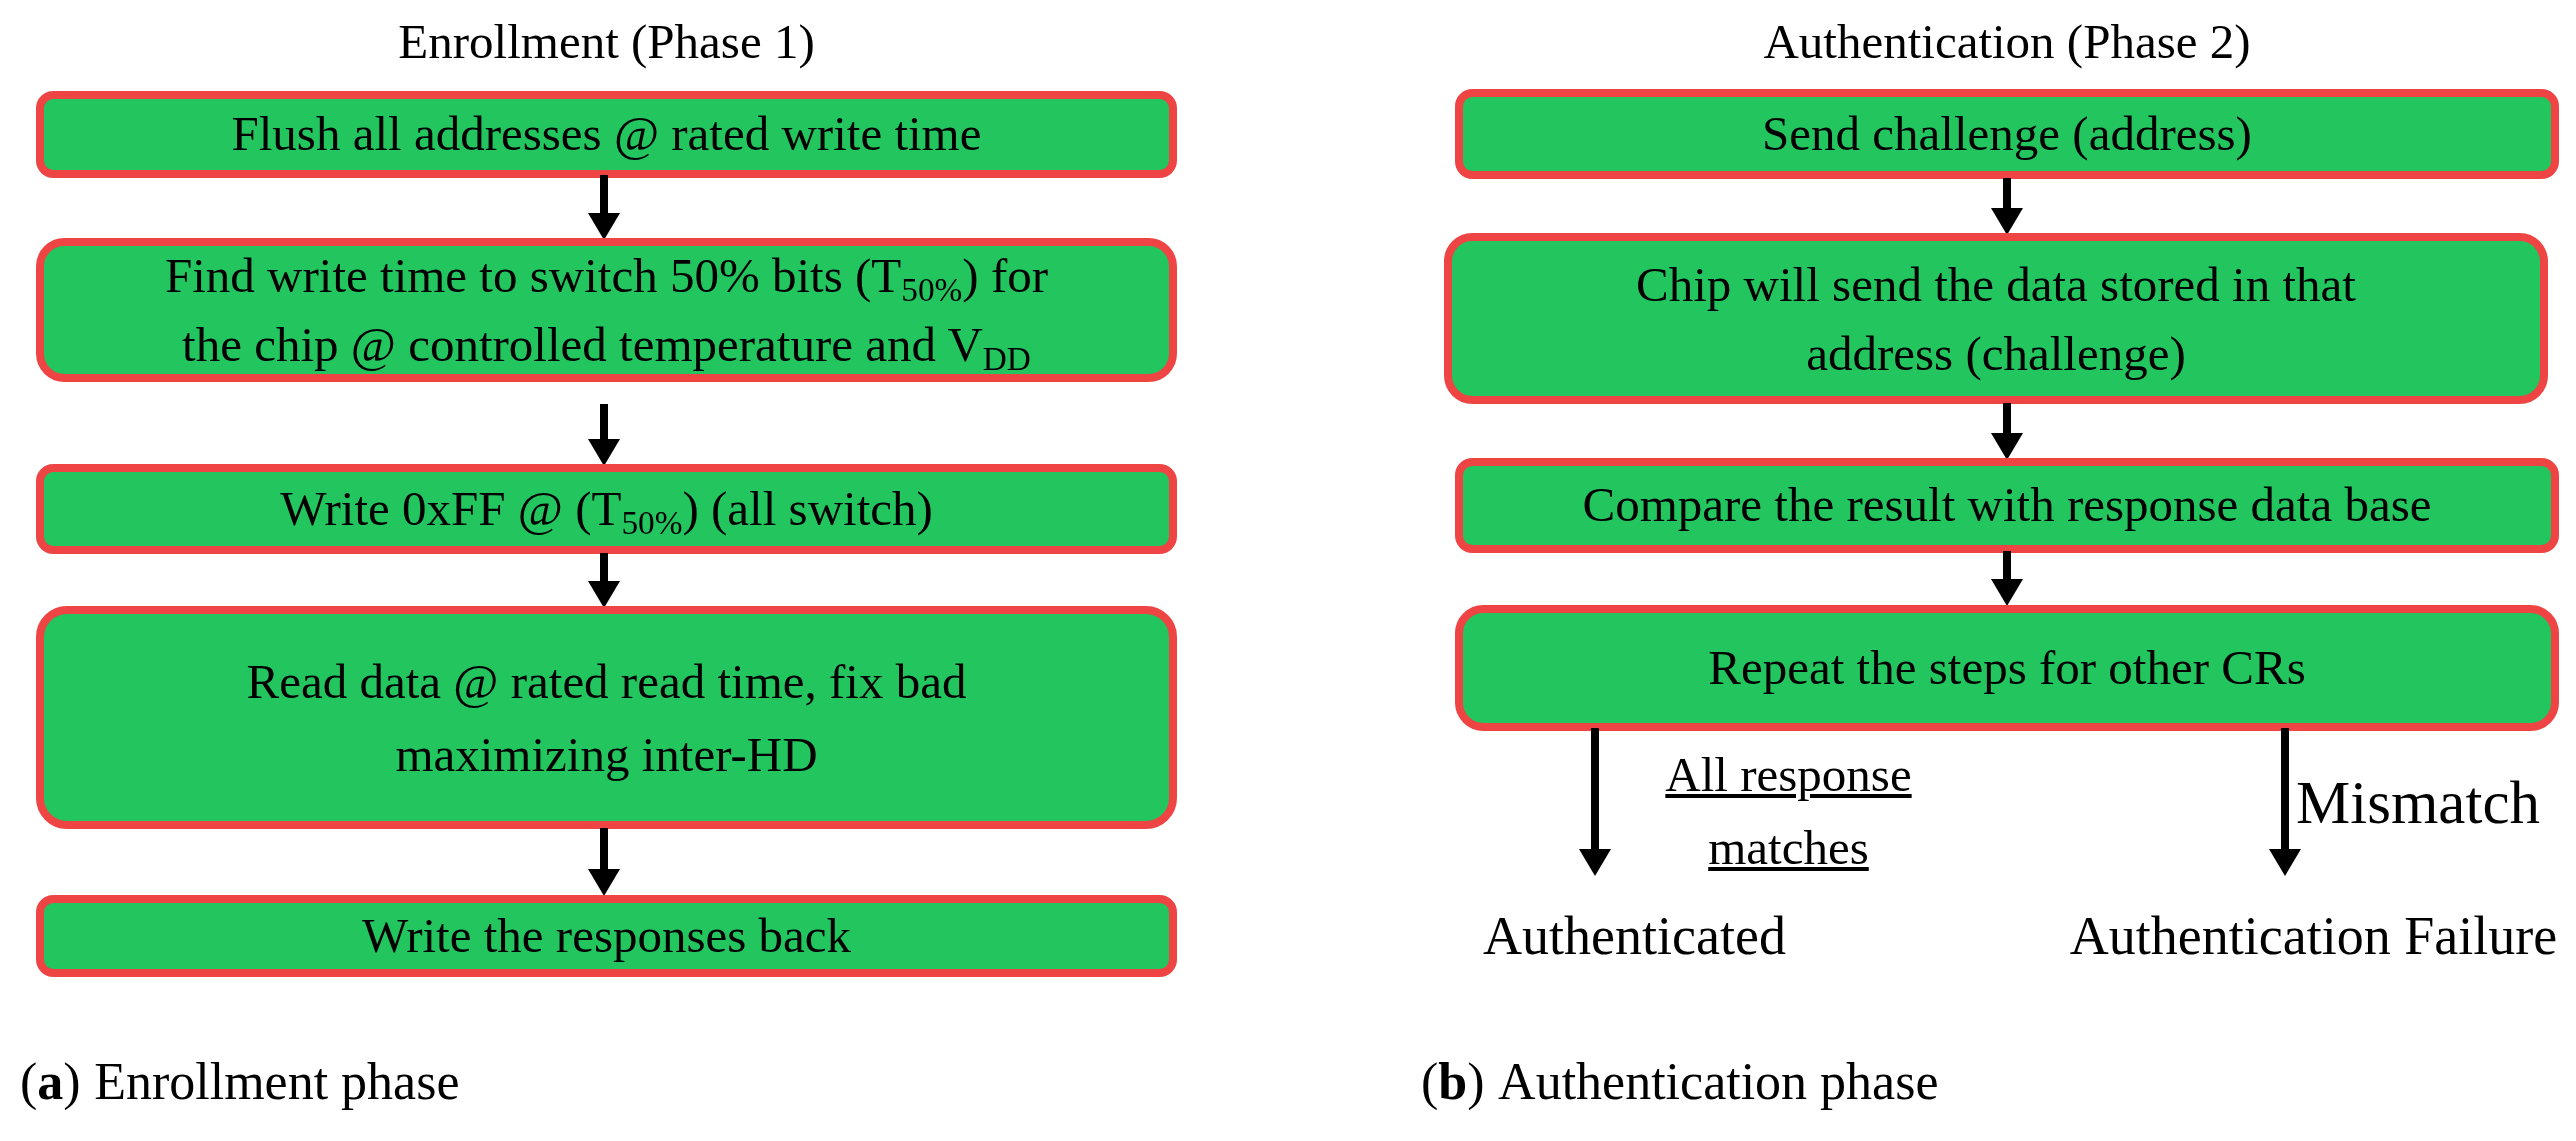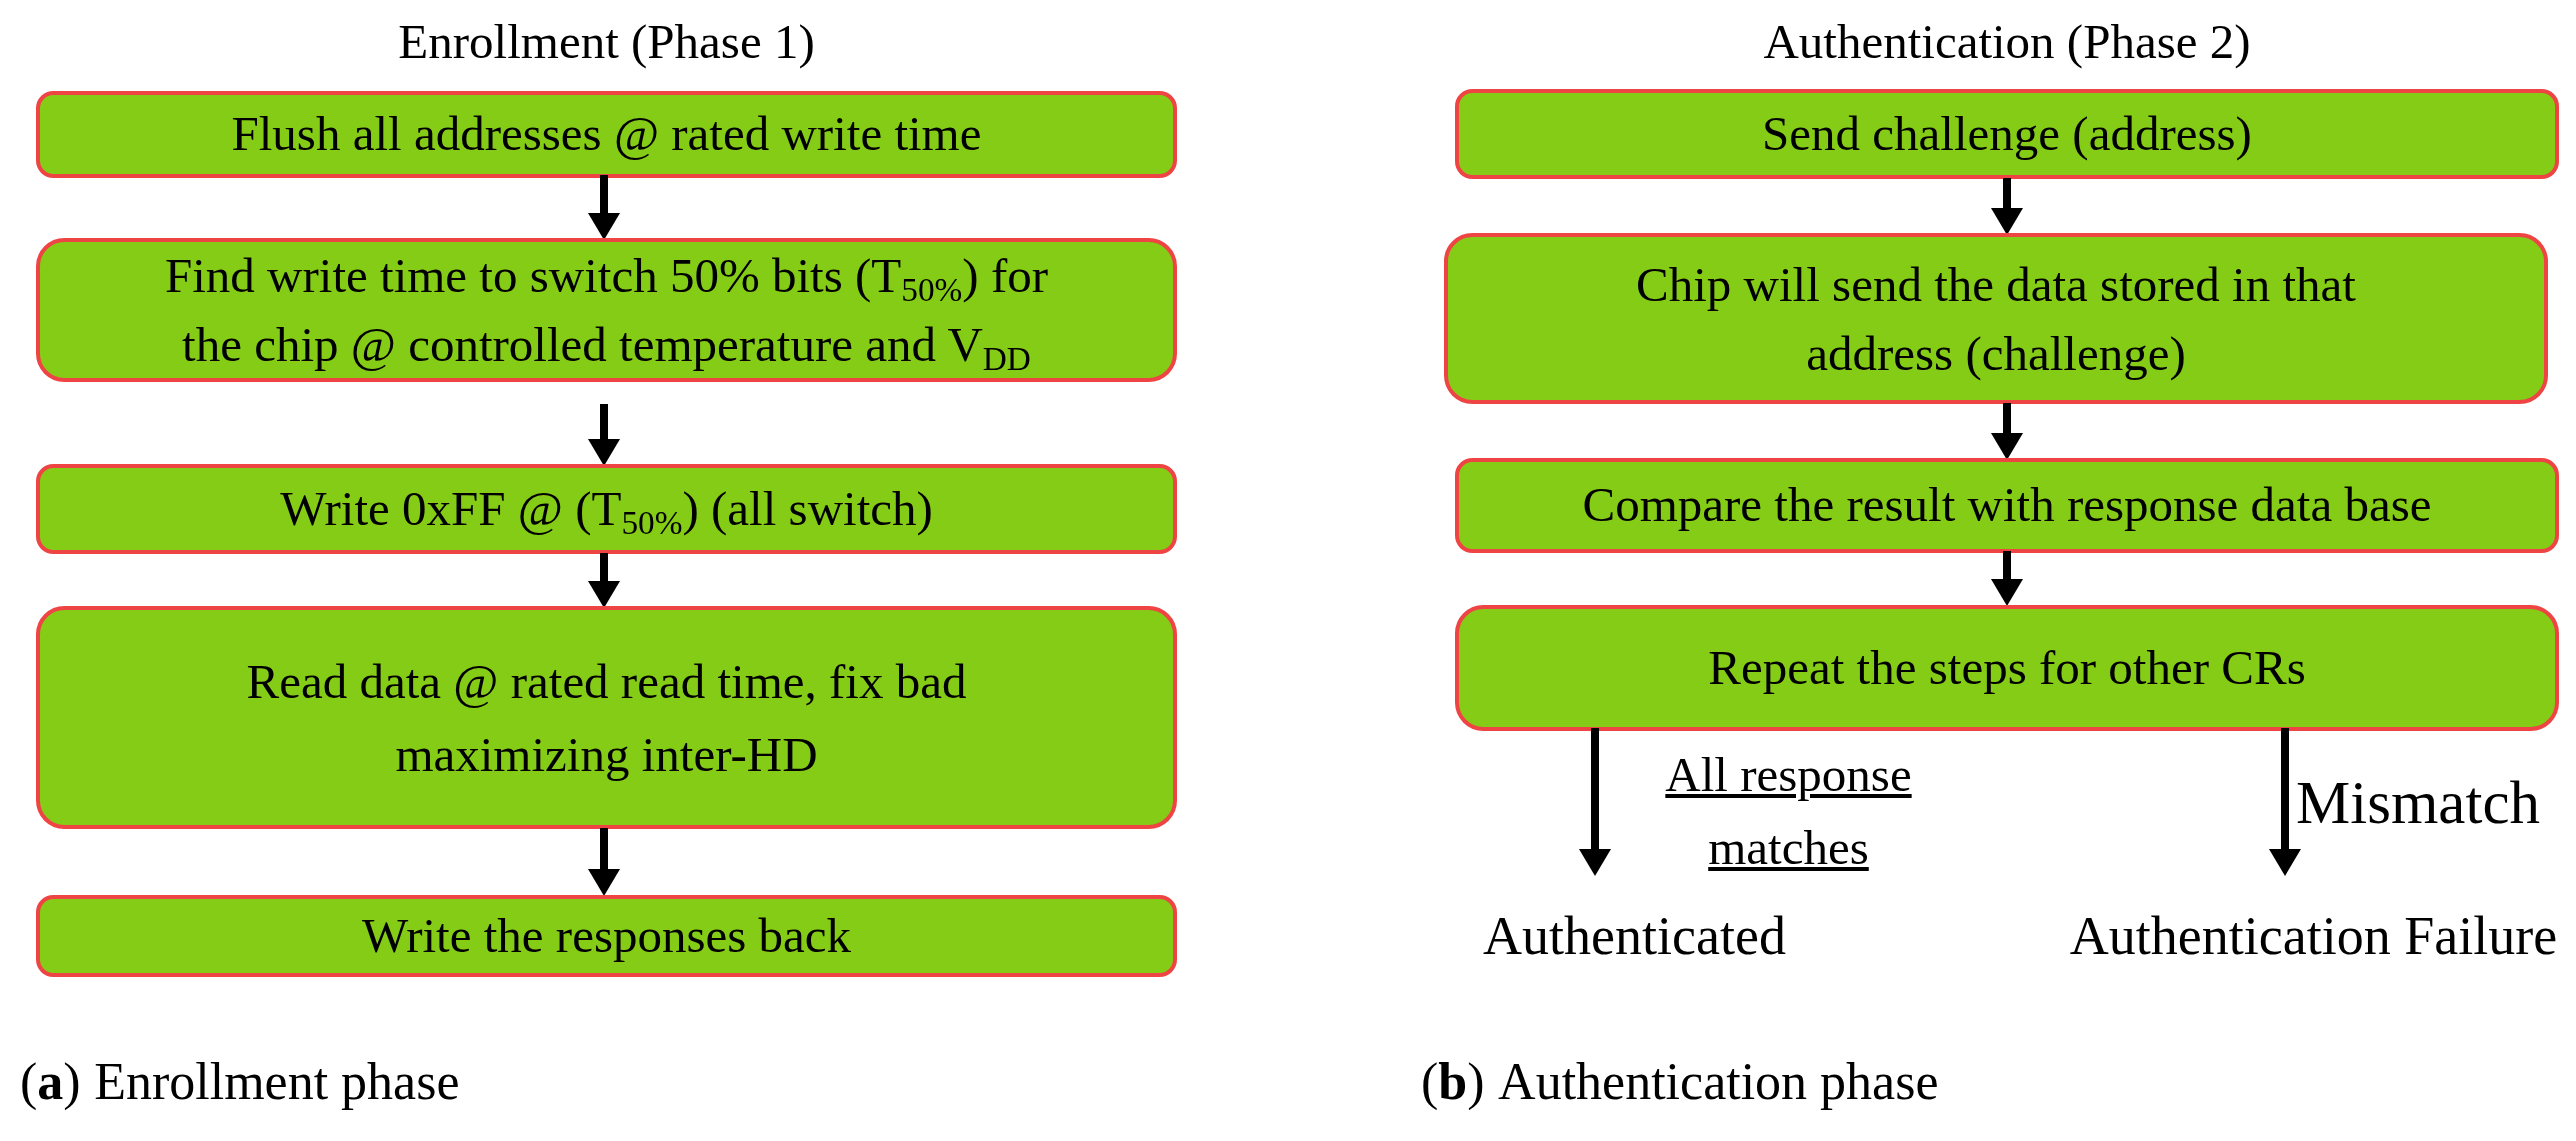--- a/index.html
+++ b/index.html
@@ -15,22 +15,22 @@
   .ftitle {
     position: absolute;
     font-size: 49px;
     line-height: 1.15;
     text-align: center;
     white-space: nowrap;
   }
   .fbox {
     position: absolute;
     box-sizing: border-box;
-    border: 4px solid #ef4444;
-    background: #84cc16;
+    border: 8px solid #ef4444;
+    background: #22c55e;
     display: flex;
     align-items: center;
     justify-content: center;
     text-align: center;
     font-size: 49px;
     line-height: 1.2;
   }
   .r-small { border-radius: 17.4px; }
   .r-big   { border-radius: 28.4px; }
   .lines .line { white-space: nowrap; }
@@ -118,21 +118,21 @@
 
     <div class="fbox r-small" style="left:36px; top:464px; width:1141px; height:90px;">
       <span><span>Write 0xFF @ (T</span><sub class="sb">50%</sub><span>) (all switch)</span></span>
     </div>
 
     <div class="arrow" style="left:588px; top:553px; height:55px;">
       <div class="shaft"></div>
       <div class="head"></div>
     </div>
 
-    <div class="fbox r-big" style="left:36px; top:606px; width:1141px; height:223px;">
+    <div class="fbox r-big" style="left:36px; top:606px; width:1141px; height:223px;border-radius:31px;">
       <div class="lines lh93">
         <div class="line">Read data @ rated read time, fix bad</div>
         <div class="line">maximizing inter-HD</div>
       </div>
     </div>
 
     <div class="arrow" style="left:588px; top:828px; height:68px;">
       <div class="shaft"></div>
       <div class="head"></div>
     </div>

